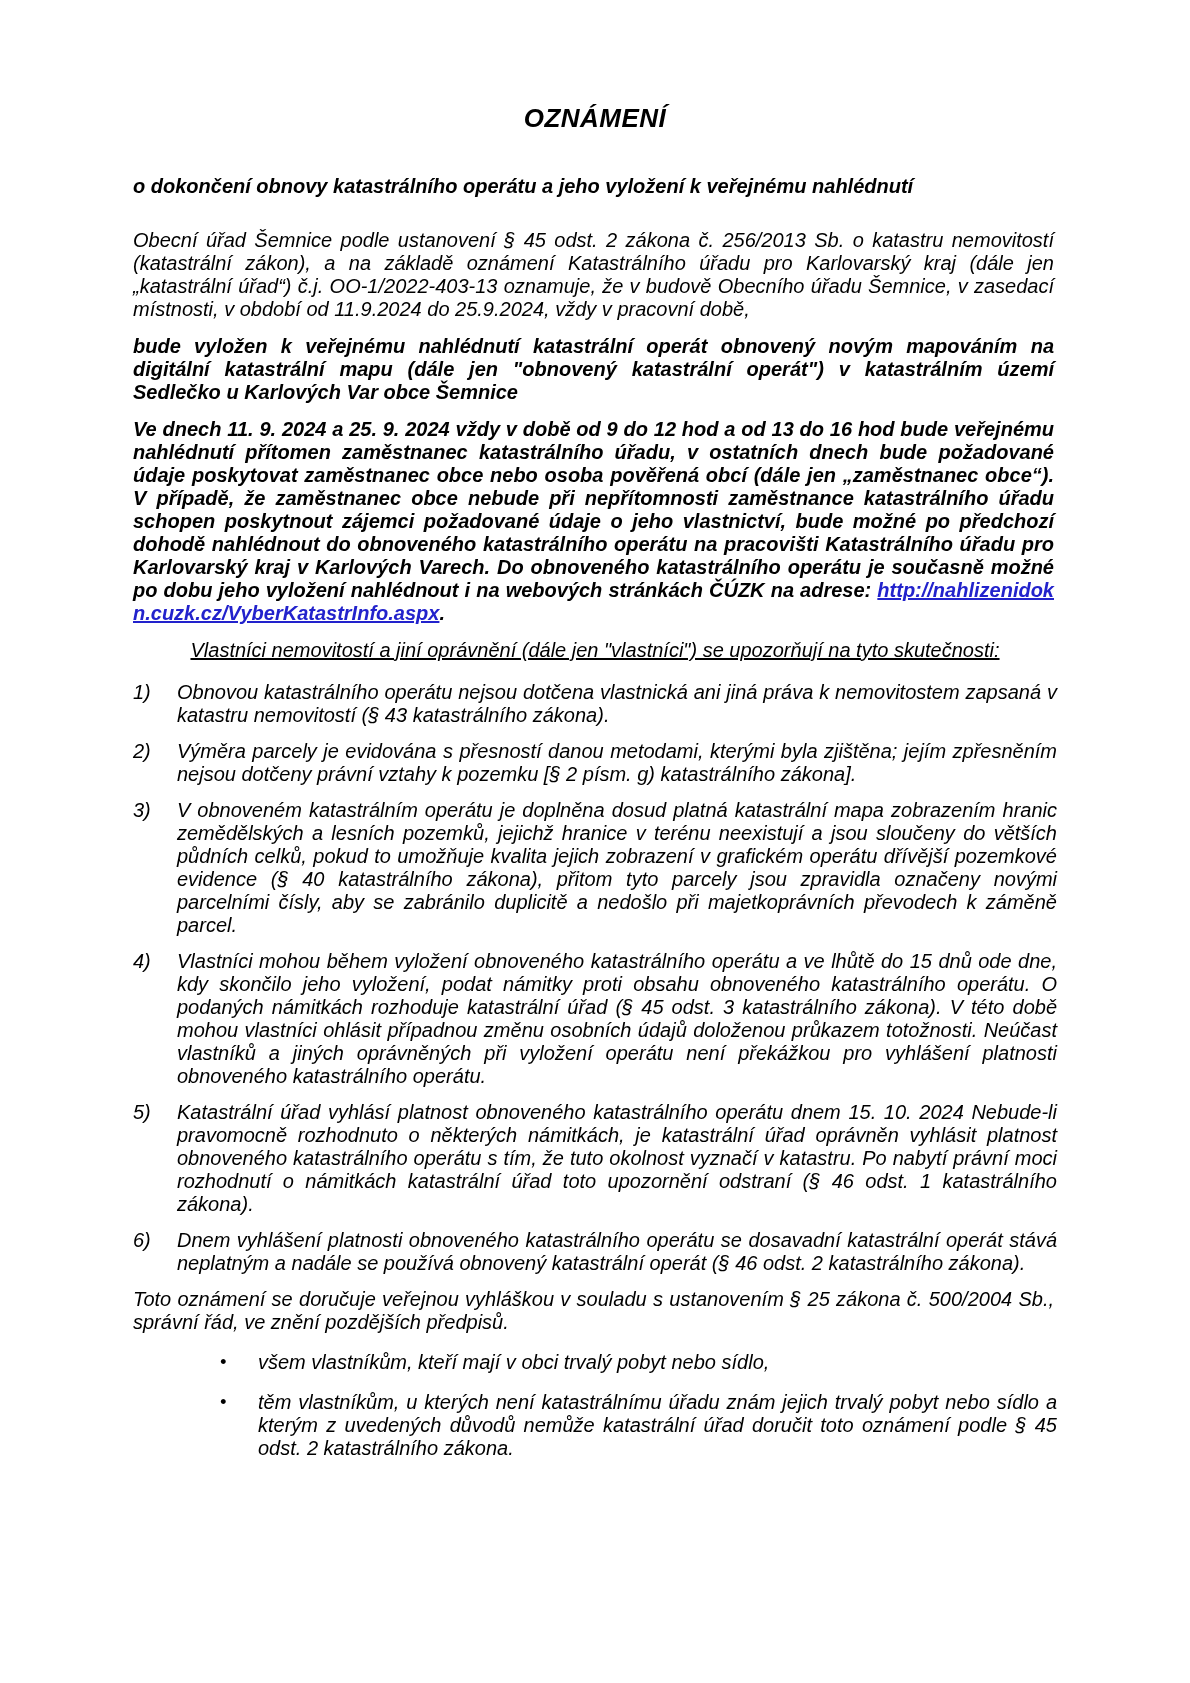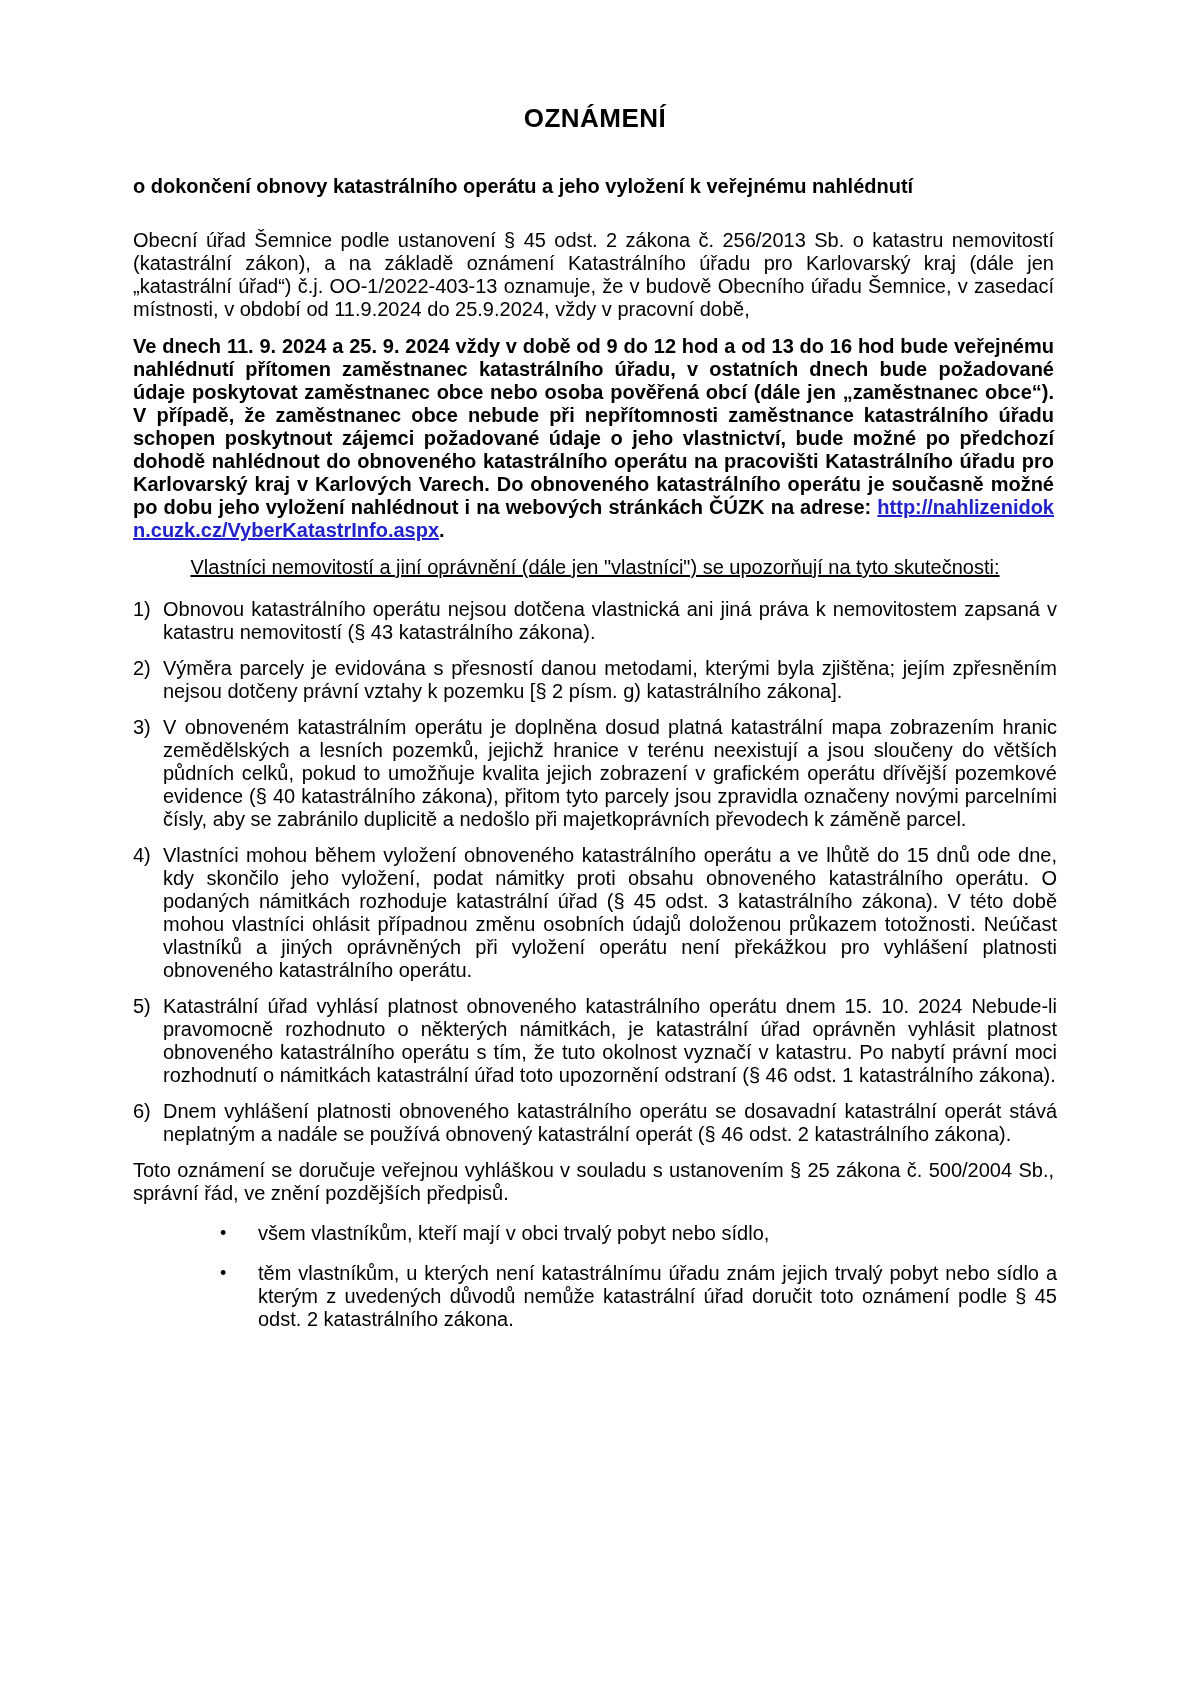--- a/index.html
+++ b/index.html
@@ -6,20 +6,21 @@
   .page {
     position: relative;
     width: 1190px;
     height: 1498px;
     background: #ffffff;
     color: #000000;
     font-family: "Liberation Sans", sans-serif;
     font-size: 20px;
     line-height: 23px;
     overflow: hidden;
+    font-style: italic;
   }
   .content {
     position: absolute;
     left: 133px;
     top: 104px;
     width: 924px;
   }
   .title {
     text-align: center;
     font-weight: bold;
@@ -44,21 +45,21 @@
   .owners-heading span { text-decoration: underline; }
   a.doc-link {
     color: #2222CC;
     font-weight: bold;
     text-decoration: underline;
     word-break: break-all;
   }
   .nlist { margin: 0; }
   .nitem { display: flex; margin: 0 0 13px 0; }
   .nmark { flex: 0 0 30px; width: 30px; }
-  .ntext { flex: 1; text-align: justify; }
+  .ntext { flex: 1; text-align: justify; margin-left: 14px; }
   .closing { margin: 12px 0 0 0; text-align: justify; }
   .blist { margin: 17px 0 0 87px; }
   .bitem { display: flex; margin: 0 0 17px 0; }
   .bmark { flex: 0 0 38px; width: 38px; font-size: 18px; }
   .btext { flex: 1; text-align: justify; }
   .footer-row { position: absolute; left: 133px; top: 1538px; width: 924px; height: 23px; }
   .posted-label { position: absolute; left: 0; top: 12px; white-space: nowrap; }
   .removed-label { position: absolute; left: 632px; top: 0; white-space: nowrap; text-align: center; }
   .signature {
     position: absolute;
@@ -74,20 +75,21 @@
 
 <div class="page">
   <div class="content">
 
     <div class="title">OZNÁMENÍ</div>
 
     <div class="subtitle">o dokončení obnovy katastrálního operátu a jeho vyložení k veřejnému nahlédnutí</div>
 
     <p class="para">Obecní úřad Šemnice podle ustanovení § 45 odst. 2 zákona č. 256/2013 Sb. o katastru nemovitostí (katastrální zákon), a na základě oznámení Katastrálního úřadu pro Karlovarský kraj (dále jen „katastrální úřad“) č.j. OO-1/2022-403-13 oznamuje, že v budově Obecního úřadu Šemnice, v zasedací místnosti, v období od 11.9.2024 do 25.9.2024, vždy v pracovní době,</p>
 
+    <p class="para bold">bude vyložen k veřejnému nahlédnutí katastrální operát obnovený novým mapováním na digitální katastrální mapu (dále jen "obnovený katastrální operát") v katastrálním území Sedlečko u Karlových Var obce Šemnice</p>
 
     <p class="para bold"><span>Ve dnech 11. 9. 2024 a 25. 9. 2024 vždy v době od 9 do 12 hod a od 13 do 16 hod bude veřejnému nahlédnutí přítomen zaměstnanec katastrálního úřadu, v ostatních dnech bude požadované údaje poskytovat zaměstnanec obce nebo osoba pověřená obcí (dále jen „zaměstnanec obce“). V případě, že zaměstnanec obce nebude při nepřítomnosti zaměstnance katastrálního úřadu schopen poskytnout zájemci požadované údaje o jeho vlastnictví, bude možné po předchozí dohodě nahlédnout do obnoveného katastrálního operátu na pracovišti Katastrálního úřadu pro Karlovarský kraj v Karlových Varech. Do obnoveného katastrálního operátu je současně možné po dobu jeho vyložení nahlédnout i na webových stránkách ČÚZK na adrese: </span><a class="doc-link" href="#" style="color: rgb(34, 34, 204);">http://nahlizenidokn.cuzk.cz/VyberKatastrInfo.aspx</a><span>.</span></p>
 
     <div class="owners-heading"><span>Vlastníci nemovitostí a jiní oprávnění (dále jen "vlastníci") se upozorňují na tyto skutečnosti:</span></div>
 
     <div class="nlist">
 
         <div class="nitem">
           <div class="nmark">1)</div>
           <div class="ntext">Obnovou katastrálního operátu nejsou dotčena vlastnická ani jiná práva k nemovitostem zapsaná v katastru nemovitostí (§ 43 katastrálního zákona).</div>

